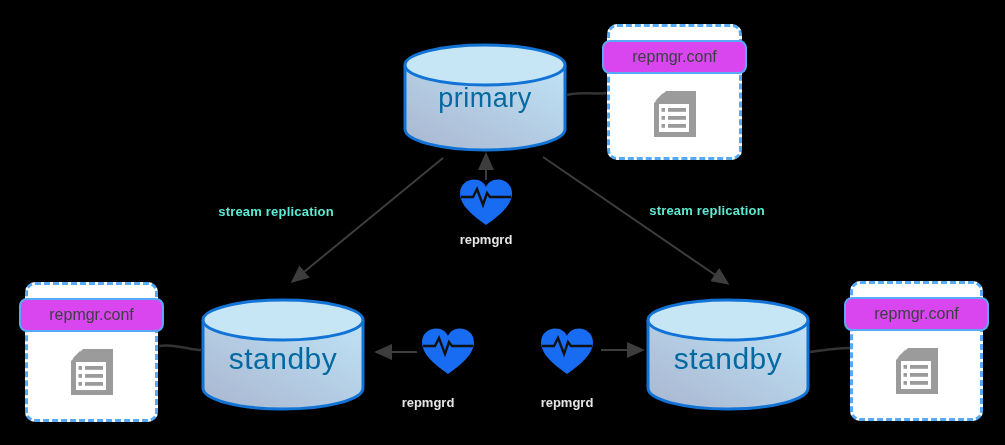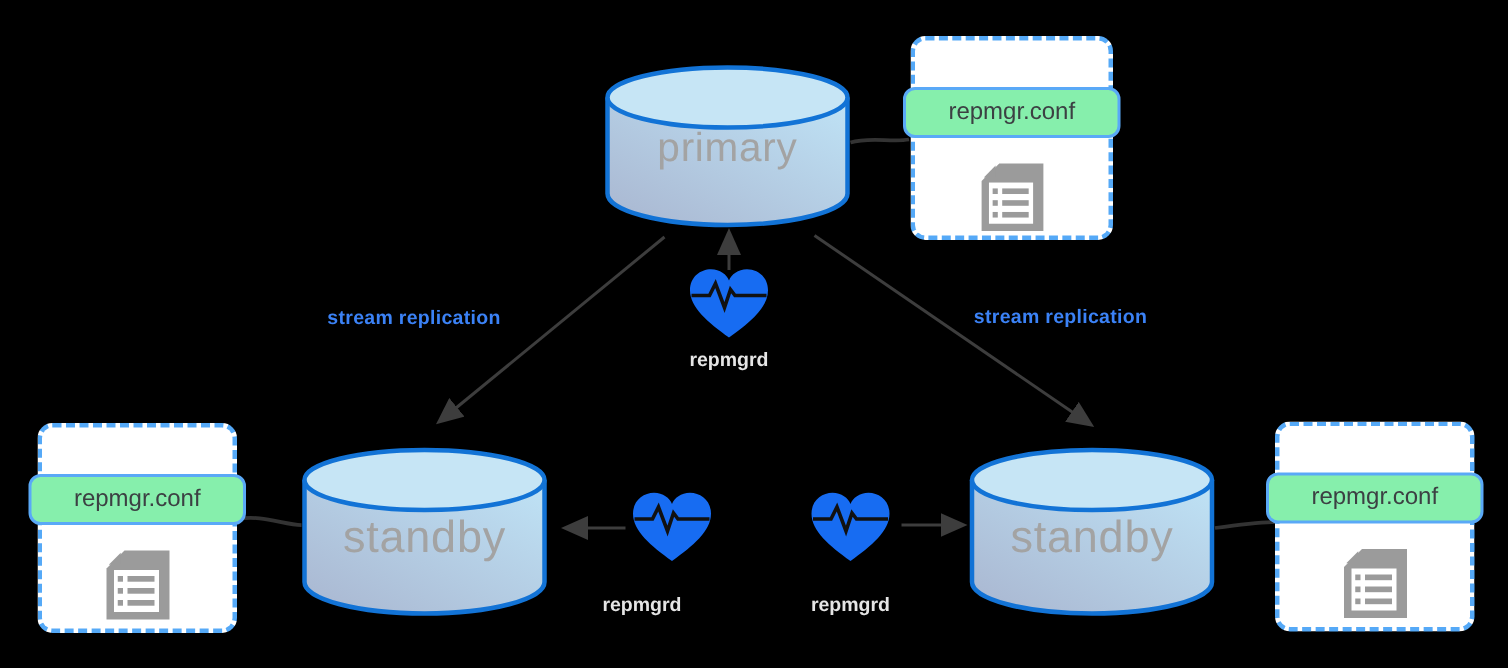--- a/index.html
+++ b/index.html
@@ -6,44 +6,44 @@
   body{
     width:1005px;height:445px;position:relative;background:#000;
     font-family:"Liberation Sans", sans-serif;overflow:hidden;
   }
   .abs{position:absolute;}
   svg{display:block;}
   
   .cyl{position:absolute;}
   .cyl-label{
     position:absolute;left:0;right:0;text-align:center;
-    color:#a3a3a3;letter-spacing:0.5px;
+    color:#0369a1;letter-spacing:0.5px;
   }
   .cyl-label.primary{top:40px;font-size:27px;}
   .cyl-label.standby{top:44px;font-size:30px;}
   
   .conf-box{
     position:absolute;background:#ffffff;border:3px dashed #55a9f7;
     border-radius:10px;display:flex;flex-direction:column;align-items:center;
     box-sizing:border-box;
   }
   .conf-label{
-    margin-top:31px;background:#86efac;border:2px solid #5aa9f7;
+    margin-top:13px;background:#d946ef;border:2px solid #5aa9f7;
     border-radius:8px;padding:6px 28px;font-size:16px;color:#3c4043;
     white-space:nowrap;
   }
   .conf-icon{margin-top:14px;}
   
   .daemon-label{
     position:absolute;width:90px;text-align:center;
     color:#e5e5e5;font-size:13px;font-weight:bold;
   }
   .edge-label{
     position:absolute;width:150px;text-align:center;
-    color:#3b82f6;font-size:13px;font-weight:bold;letter-spacing:0.2px;
+    color:#5eead4;font-size:13px;font-weight:bold;letter-spacing:0.2px;
   }
   .overlay{position:absolute;left:0;top:0;pointer-events:none;}
 </style>
 </head>
 <body>
 
 <svg class="overlay" width="1005" height="445" viewBox="0 0 1005 445">
   <defs>
     <marker id="arrow" markerWidth="9" markerHeight="8" refX="7.5" refY="4" orient="auto" markerUnits="strokeWidth">
       <path d="M0,0 L9,4 L0,8 Z" fill="#3d3d3d"></path>

